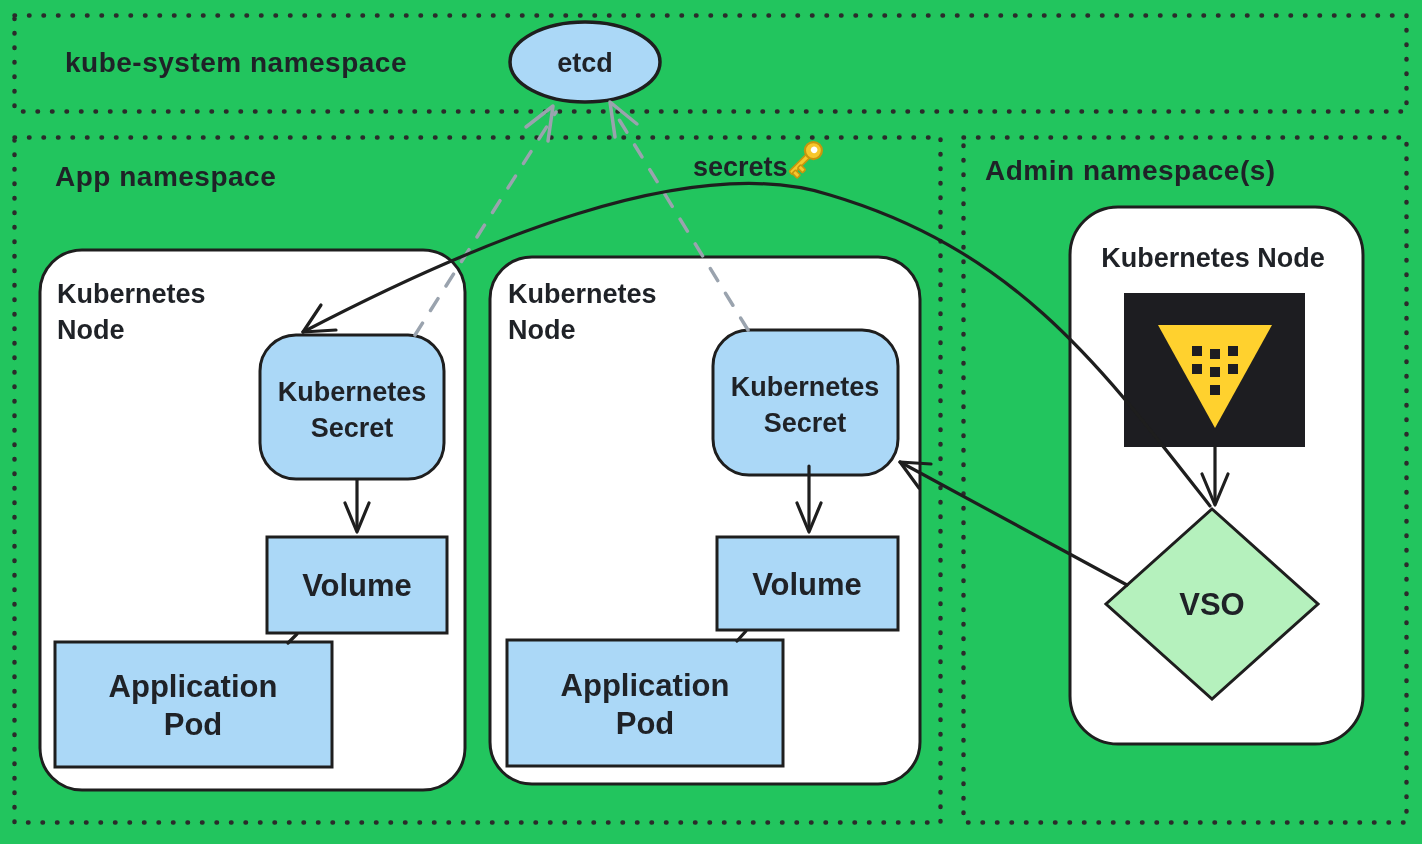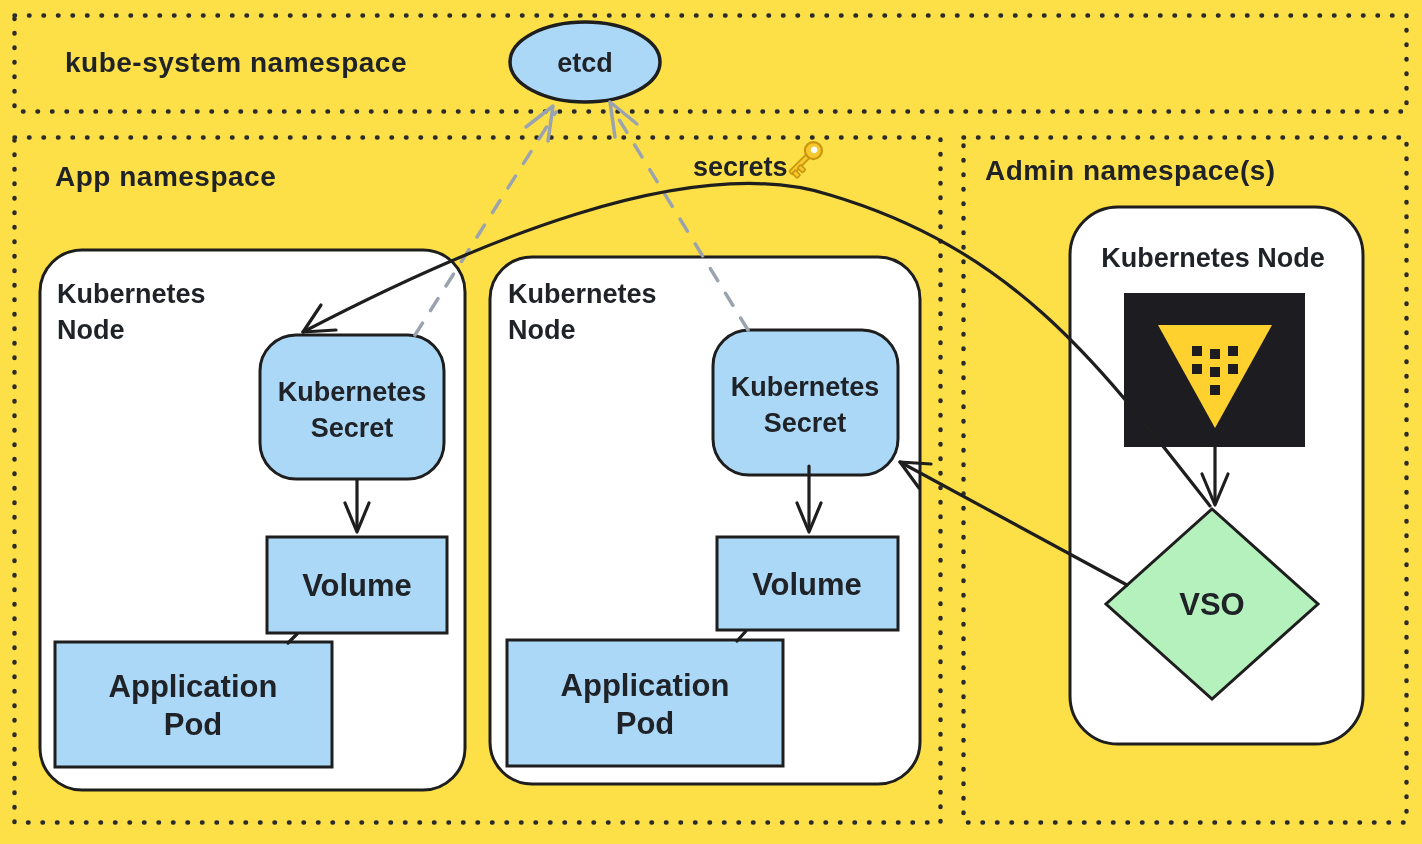--- a/index.html
+++ b/index.html
@@ -1,20 +1,20 @@
 <!DOCTYPE html>
 <html><head>
 <meta charset="utf-8">
 <style>
   html, body { margin: 0; padding: 0; background: #ffffff; }
   .canvas {
     position: relative;
     width: 1422px;
     height: 844px;
-    background: #fde047;
+    background: #22c55e;
     font-family: "Liberation Sans", sans-serif;
     overflow: hidden;
     text-decoration: underline;
   }
   svg { display: block; }
   text {
     font-family: "Liberation Sans", sans-serif;
     fill: #1f2227;
   }
   .ns-label   { font-size: 28px; font-weight: 600; letter-spacing: 0.5px; }

